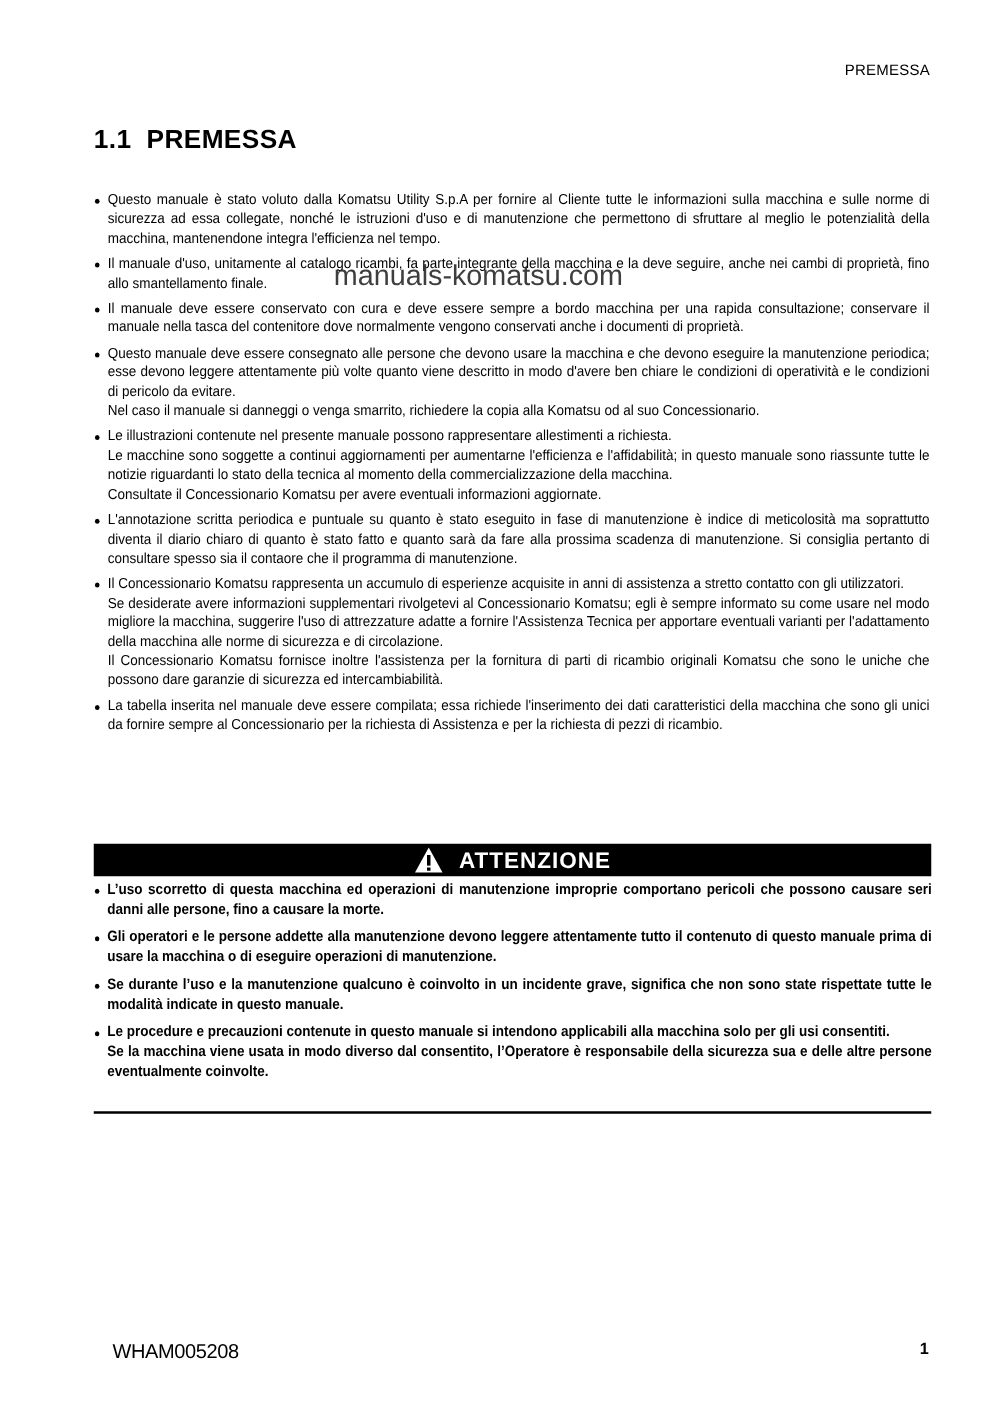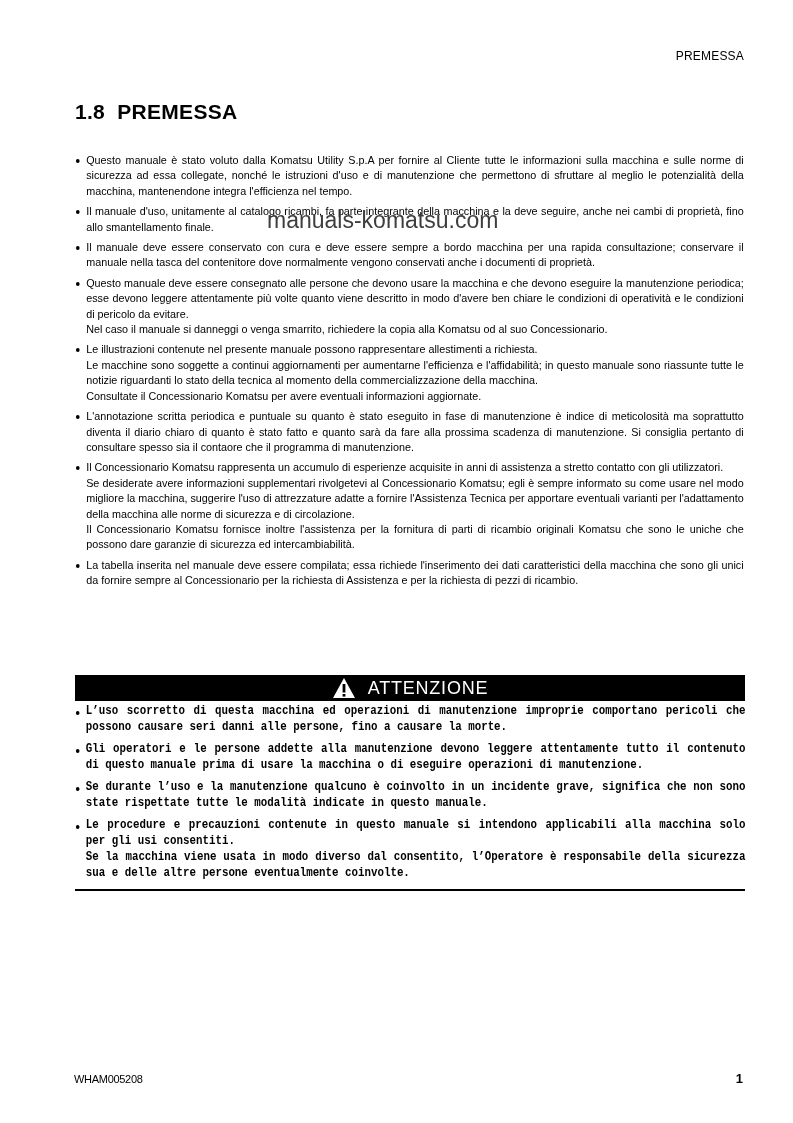--- a/index.html
+++ b/index.html
@@ -94,66 +94,65 @@
       justify-content: center;
       gap: 12px;
     }
     .warning-banner .warn-icon {
       width: 24px;
       height: 22px;
       display: block;
     }
     .warning-banner .warn-title {
       font-family: "Liberation Sans", sans-serif;
-      font-weight: normal;
+      font-weight: bold;
       font-size: 18px;
       letter-spacing: 0.8px;
     }
     .warning-list {
       top: 704px;
-      font-family: Liberation Mono, monospace;
     }
     .warning-list ul.bullets li {
       font-weight: bold;
       font-size: 12px;
       line-height: 15.8px;
       margin-bottom: 6.5px;
       transform: scaleX(0.9);
       width: 733px;
     }
     .bottom-rule {
       position: absolute;
       left: 75px;
       top: 889px;
       width: 670px;
       height: 2px;
       background: #000;
     }
     .footer-code {
       position: absolute;
-      left: 74px;
+      left: 90px;
       top: 1073px;
-      font-size: 11px;
+      font-size: 16px;
       letter-spacing: -0.3px;
     }
     .page-number {
       position: absolute;
       right: 50px;
       top: 1071px;
       font-family: "Liberation Sans", sans-serif;
       font-weight: bold;
       font-size: 13px;
     }
   </style>
 </head>
 <body>
 
 <div class="running-header">PREMESSA</div>
 
-<h1 class="section-title">1.8   PREMESSA</h1>
+<h1 class="section-title">1.1   PREMESSA</h1>
 
 <div class="content intro-list">
   <ul class="bullets">
     <li>
       <p>Questo manuale è stato voluto dalla Komatsu Utility S.p.A per fornire al Cliente tutte le informazioni sulla macchina e sulle norme di sicurezza ad essa collegate, nonché le istruzioni d'uso e di manutenzione che permettono di sfruttare al meglio le potenzialità della macchina, mantenendone integra l'efficienza nel tempo.</p>
     </li>
     <li>
       <p>Il manuale d'uso, unitamente al catalogo ricambi, fa parte integrante della macchina e la deve seguire, anche nei cambi di proprietà, fino allo smantellamento finale.</p>
     </li>
     <li>

